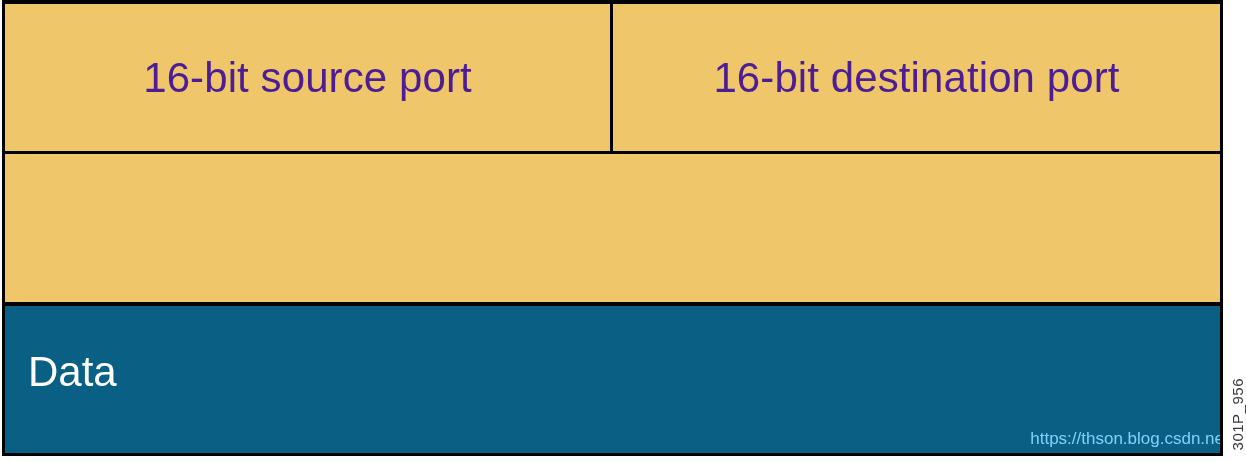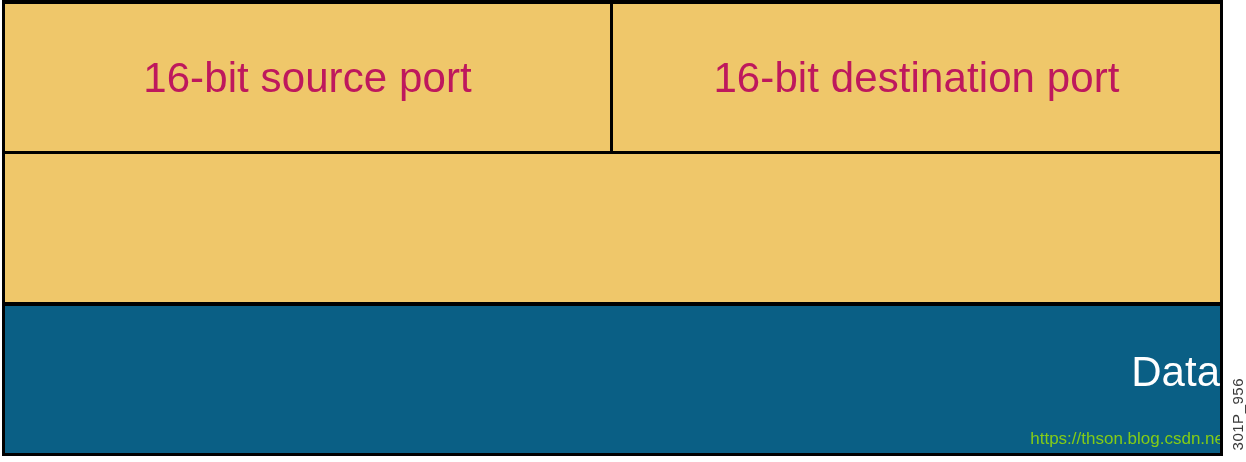--- a/index.html
+++ b/index.html
@@ -54,21 +54,21 @@
     border-bottom: 4px solid #000000;
   }
 
   .field-cell {
     box-sizing: border-box;
     flex: 1 1 0;
     display: flex;
     align-items: center;
     justify-content: center;
     background: #EFC76A;
-    color: #be185d;
+    color: #4c1d95;
     font-size: 42px;
     line-height: 1;
     letter-spacing: 0.1px;
     white-space: nowrap;
   }
 
   .field-cell.left-half {
     flex: 0 0 608px;
     border-right: 3px solid #000000;
   }
@@ -76,40 +76,41 @@
   .field-cell.right-half {
     flex: 1 1 auto;
   }
 
   .data-row {
     position: relative;
     flex: 1 1 auto;
     background: #0A5F85;
     display: flex;
     align-items: center;
-    justify-content: flex-end;
+    justify-content: flex-start;
     overflow: hidden;
+    padding-left: 23px;
   }
 
   .data-label {
     color: #ffffff;
     font-size: 42px;
     line-height: 1;
     white-space: nowrap;
     
     transform: translateY(-8px);
   }
 
   .watermark-url {
     position: absolute;
     right: -4px;
     bottom: 6px;
     font-size: 17px;
     line-height: 1;
-    color: #84cc16;
+    color: #7dd3fc;
     white-space: nowrap;
     pointer-events: none;
   }
 
   
   .watermark-side {
     position: absolute;
     right: 1px;
     bottom: 12px;
     font-size: 15px;

